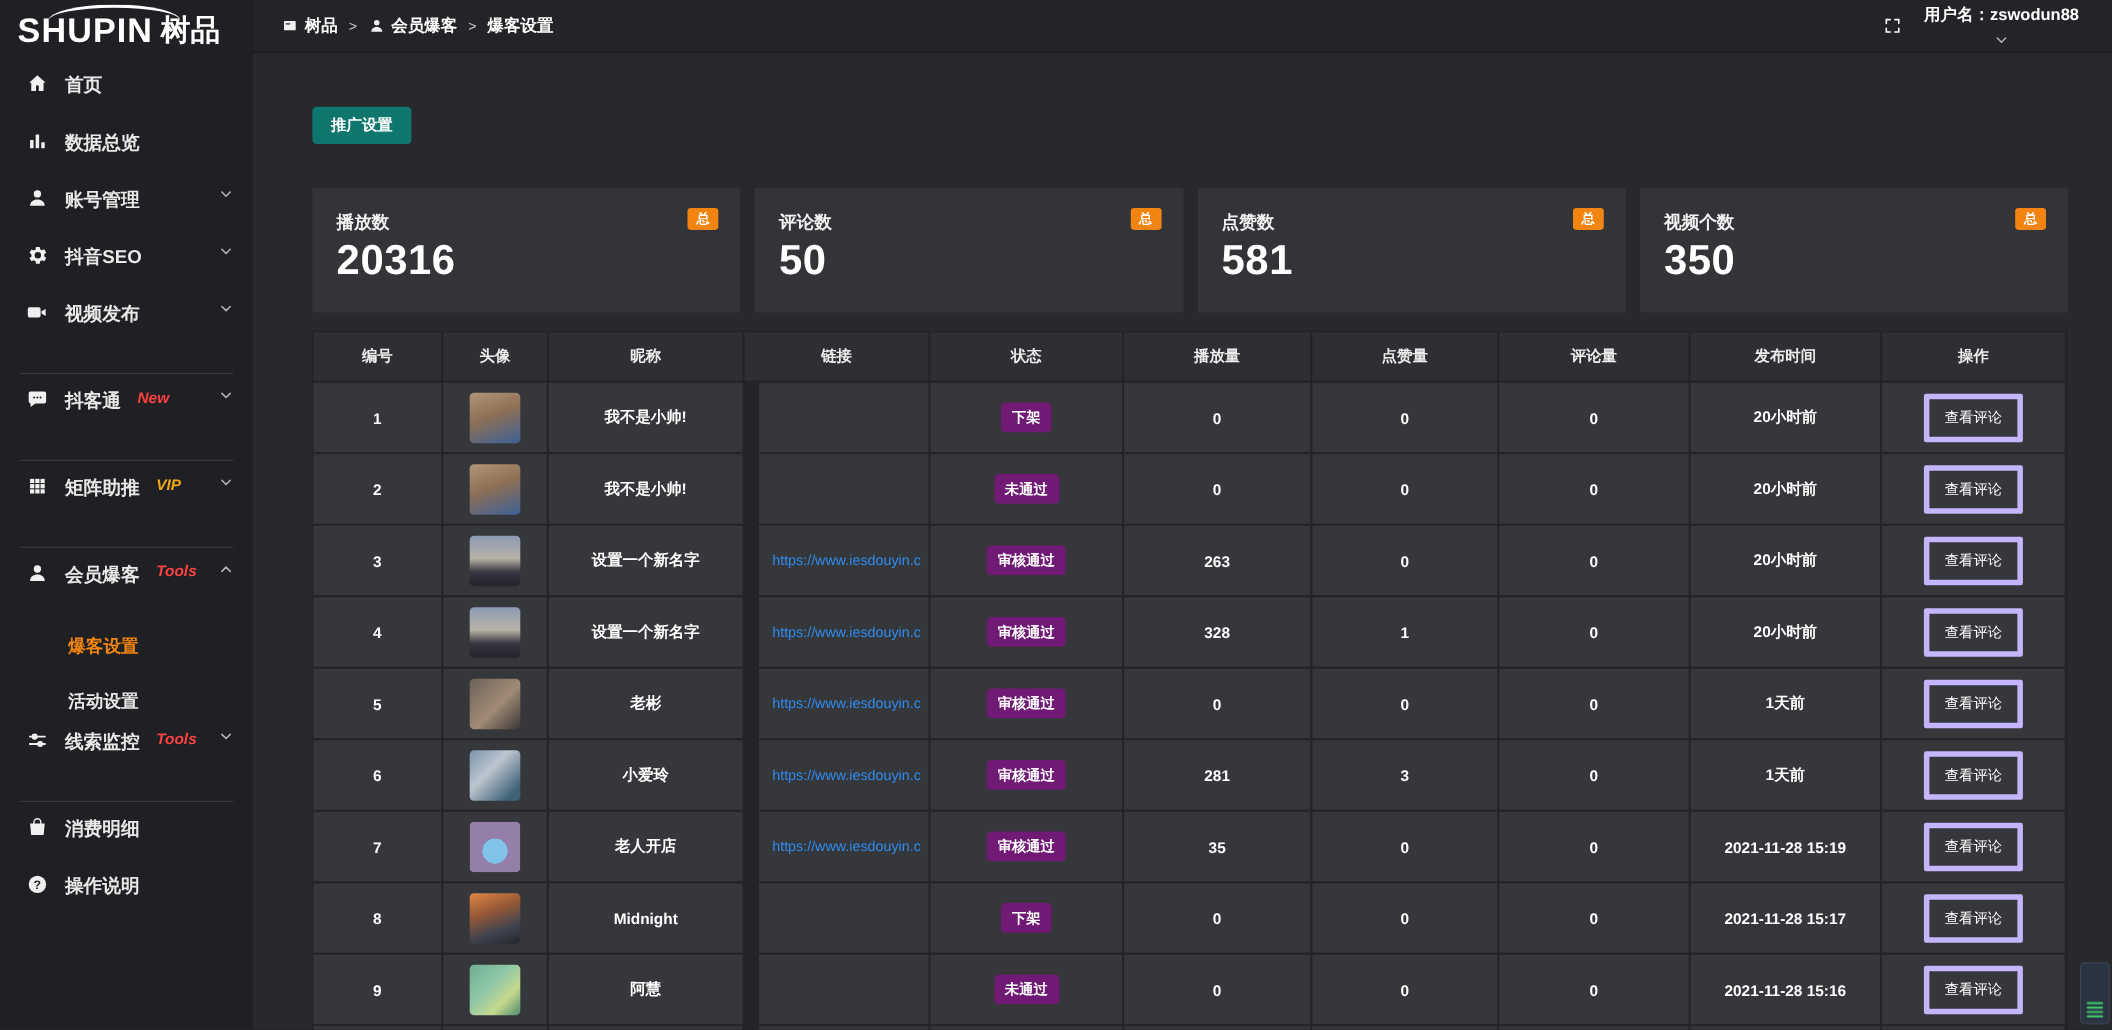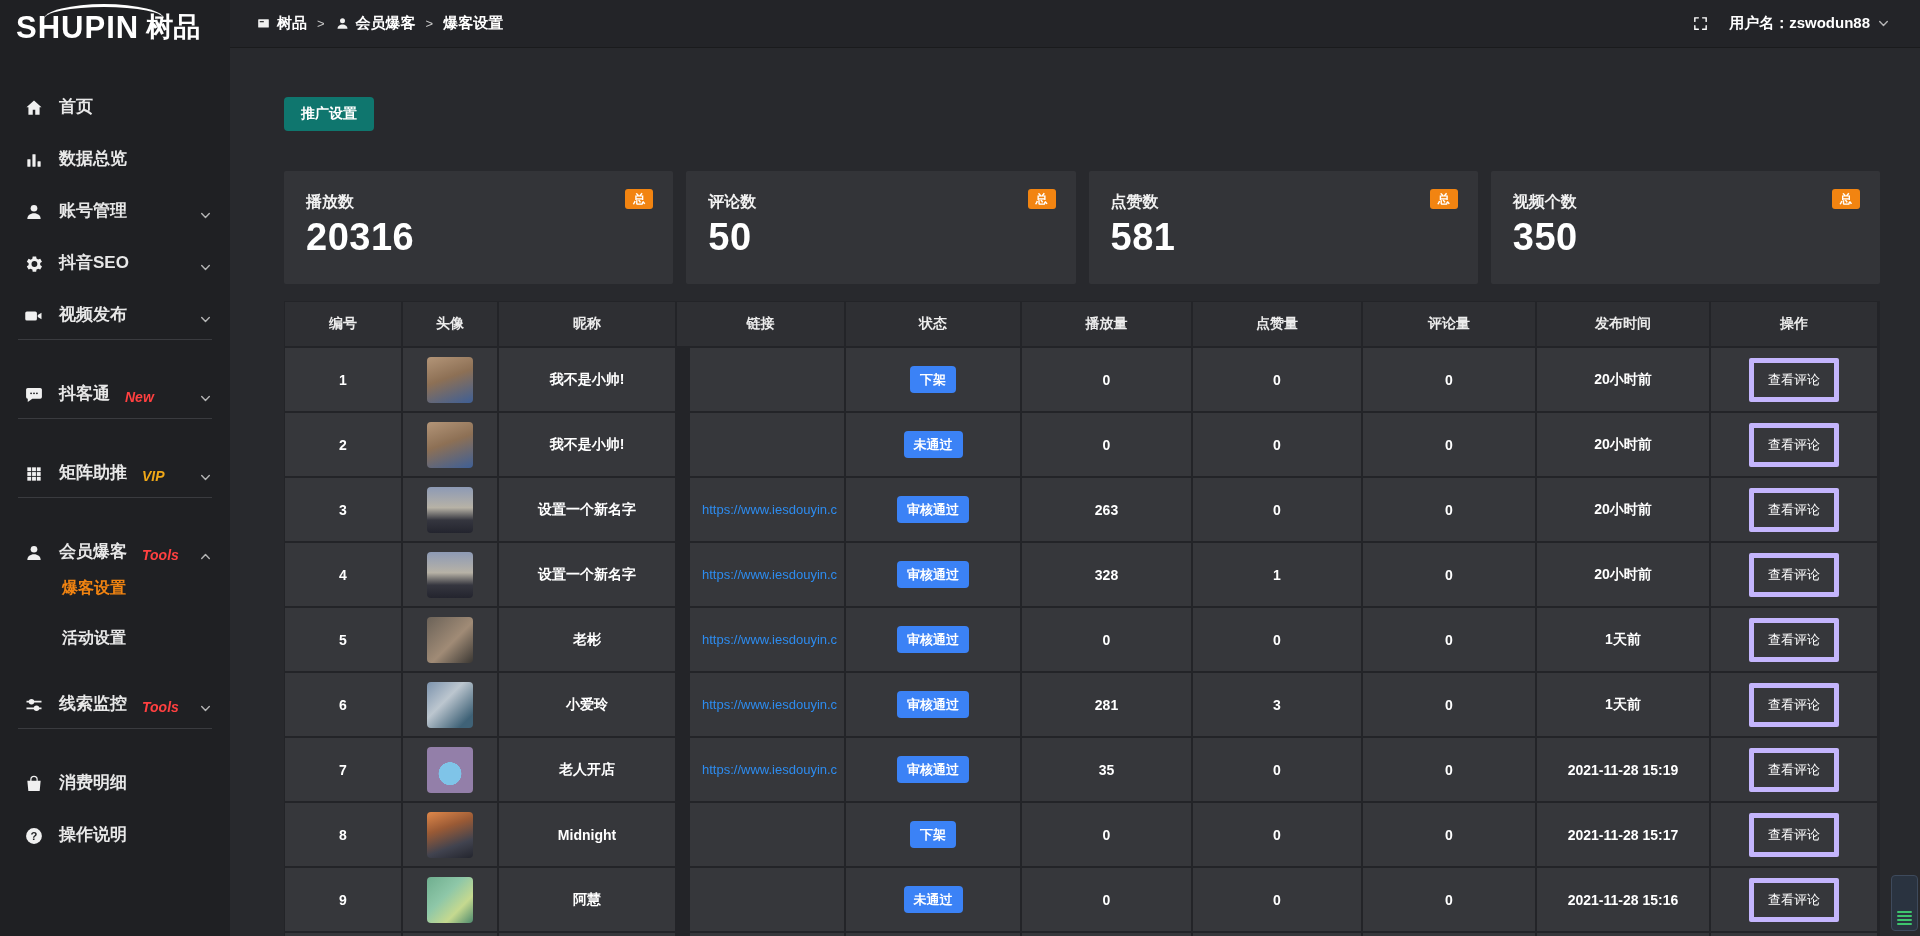--- a/index.html
+++ b/index.html
@@ -8,21 +8,21 @@
   .app { display:flex; width:1920px; height:936px; }
 
   
   .sidebar { width:230px; min-width:230px; background:#1f2023; height:936px; overflow:hidden; }
   .logo { height:60px; display:flex; align-items:center; padding:0 0 6px 16px; position:relative; }
   .logo-en { font-size:31px; font-weight:800; letter-spacing:1px; color:#fff; line-height:1; }
   .logo-cn { font-size:27px; font-weight:700; color:#fff; margin-left:7px; line-height:1; }
   .logo-arc { position:absolute; left:44px; top:4px; width:120px; height:15px;
     border-top:3px solid #fff; border-radius:50% 50% 0 0 / 100% 100% 0 0; }
   .nav { padding-top:6px; }
-  .nav-item { height:52px; display:flex; align-items:flex-end; padding:0 18px 0 24px; color:#e8e8e8; cursor:pointer; }
+  .nav-item { height:52px; display:flex; align-items:flex-start; padding:0 18px 0 24px; color:#e8e8e8; cursor:pointer; }
   .nav-icon { width:20px; height:20px; margin-right:15px; display:flex; align-items:center; justify-content:center; flex:none; }
   .nav-icon svg, .crumb-icon svg { width:100%; height:100%; display:block; }
   .nav-label { font-size:17px; font-weight:600; white-space:nowrap; }
   .nav-tag { font-size:14px; font-weight:700; font-style:italic; margin-left:15px; }
   .nav-chevron { margin-left:auto; width:13px; height:13px; opacity:.85; }
   .nav-chevron svg { width:100%; height:100%; display:block; }
   .nav-divider { height:1px; background:#3a3b3f; margin:13px 18px; }
   .nav-subitem { height:50px; display:flex; align-items:center; padding-left:62px;
     font-size:16px; font-weight:600; color:#e8e8e8; cursor:pointer; }
   .nav-subitem.active { color:#f28411; }
@@ -31,21 +31,21 @@
   .main { flex:1; display:flex; flex-direction:column; }
   .topbar { height:48px; min-height:48px; background:#232428; border-bottom:1px solid #1a1b1d;
     display:flex; align-items:center; padding:0 30px 0 26px; }
   .breadcrumb { display:flex; align-items:center; color:#fff; font-size:15px; font-weight:600; }
   .crumb { display:flex; align-items:center; gap:6px; cursor:default; }
   .crumb-icon { width:15px; height:15px; display:flex; }
   .crumb-sep { color:#c8c8c8; font-size:13px; margin:0 10px; font-weight:400; }
   .topbar-right { margin-left:auto; display:flex; align-items:center; gap:20px; color:#fff; }
   .fs-btn { width:17px; height:17px; cursor:pointer; }
   .fs-btn svg { width:100%; height:100%; display:block; }
-  .username { display:flex; align-items:center; gap:7px; font-size:15px; font-weight:600; cursor:pointer; }
+  .username { display:flex; align-items:center; gap:7px; font-size:15px; font-weight:600; cursor:pointer;flex-direction:column; }
   .username .nav-chevron { margin-left:0; }
 
   .content { padding:49px 40px 0 54px; }
   .promo-btn { background:#0f766e; color:#fff; border:none; border-radius:4px;
     height:34px; padding:0 17px; font-size:14px; font-weight:600; cursor:pointer;
     font-family:inherit; display:block; }
 
   .cards { display:flex; gap:13px; margin-top:40px; }
   .card { flex:1; height:113px; background:#333438; border-radius:2px; padding:21px 22px; position:relative; }
   .card-label { font-size:16px; color:#f2f2f2; font-weight:600; }
@@ -56,21 +56,21 @@
   .table { margin-top:17px; display:grid; width:1596px;
     grid-template-columns:116px 94px 176px 167px 174px 169px 168px 172px 172px 166px;
     grid-template-rows:44px repeat(10,63px); gap:2px;
     background:#232428; border:1px solid #232428; }
   .trow { display:contents; }
   .cell { background:#36373b; display:flex; align-items:center; justify-content:center;
     color:#fff; font-size:14px; font-weight:600; overflow:hidden; }
   .cell.th { background:#2e2f33; color:#ececec; font-weight:700; }
   .link-cell { justify-content:flex-start; padding-left:12px;margin-left:13px; }
   .link { color:#2d8cf0; font-size:13px; font-weight:400; white-space:nowrap; cursor:pointer; }
-  .status-badge { background:#3b82f6; color:#fff; font-size:13px; font-weight:600;
+  .status-badge { background:#701a75; color:#fff; font-size:13px; font-weight:600;
     padding:7px 10px; border-radius:4px; line-height:1; }
   .view-btn { background:transparent; border:5px solid #c4b5fd; color:#fff; font-size:13px;
     padding:8px 14px; border-radius:2px; cursor:pointer; font-family:inherit; }
   .avatar { width:46px; height:46px; border-radius:4px; flex:none; }
   .av1 { background:linear-gradient(160deg,#b39578 0%,#8d7055 45%,#3e5f96 100%); }
   .av2 { background:linear-gradient(180deg,#8d9ab5 0%,#b7b2a6 45%,#35363f 72%,#23242e 100%); }
   .av3 { background:linear-gradient(135deg,#6b6258 0%,#a08b76 55%,#3a3733 100%); }
   .av4 { background:linear-gradient(135deg,#7c93ad 0%,#bcc6cf 40%,#3f6277 85%); }
   .av5 { background:radial-gradient(circle at 50% 58%, #7fc4e8 0 32%, rgba(0,0,0,0) 33%),#937fa9; }
   .av6 { background:linear-gradient(160deg,#e0884a 0%,#9a5a35 35%,#41434f 70%,#23252e 100%); }

